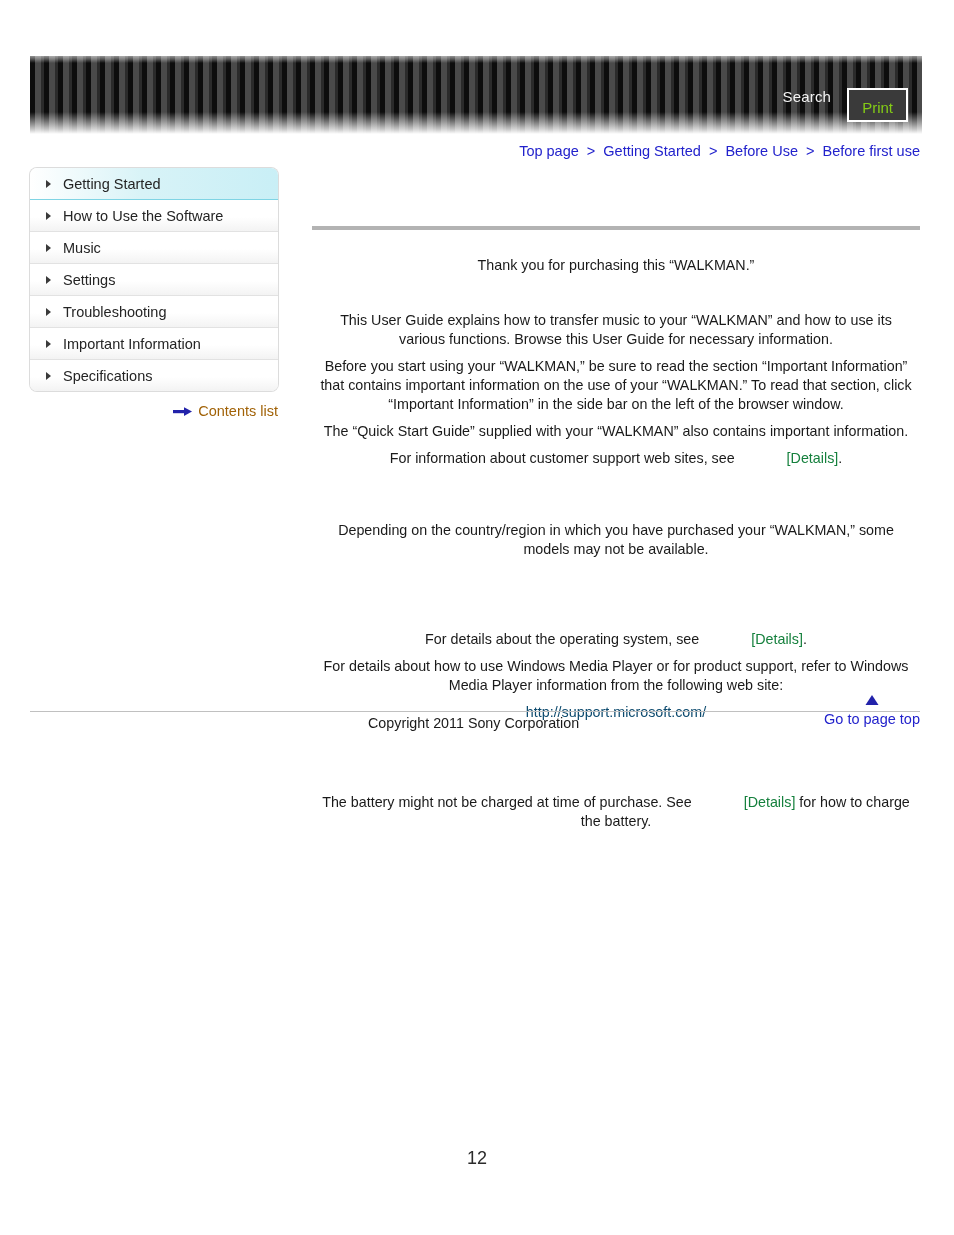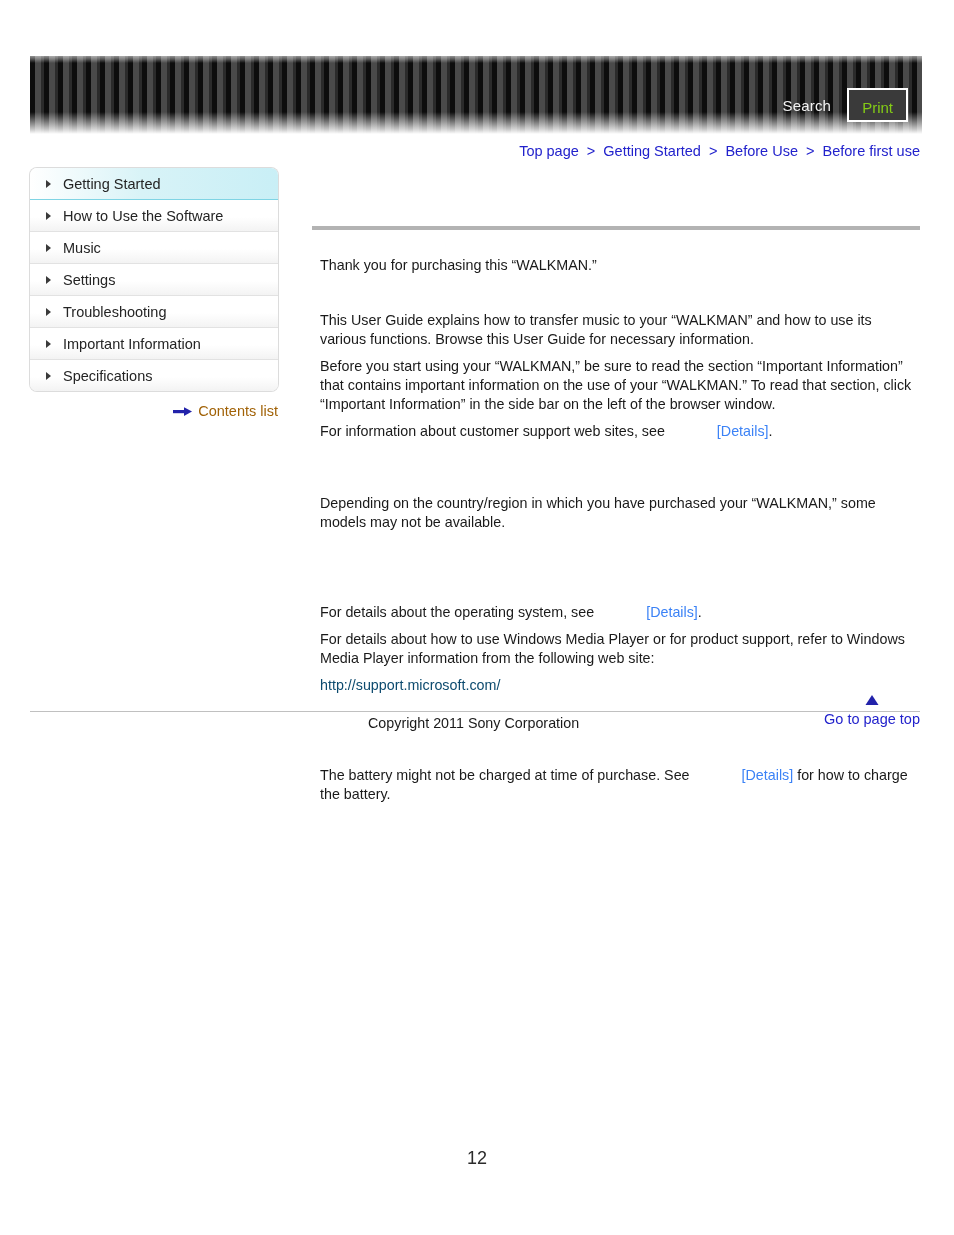--- a/index.html
+++ b/index.html
@@ -44,21 +44,20 @@
       rgba(255,255,255,0.0) 7px,
       rgba(255,255,255,0.0) 56px,
       rgba(255,255,255,0.80) 74px,
       rgba(255,255,255,1) 78px);
   }
   #header-controls {
     position: absolute;
     right: 14px;
     top: 32px;
     display: flex;
-    align-items: center;
     gap: 16px;
   }
   #search-label {
     color: #f2f2f2;
     font-size: 15px;
     letter-spacing: 0.2px;
   }
   #print-button {
     color: #84cc16;
     font-size: 15px;
@@ -148,25 +147,26 @@
   #content-rule {
     height: 4px;
     background: #b3b3b3;
     margin-bottom: 26px;
   }
   .para {
     font-size: 14.3px;
     line-height: 19px;
     color: #1a1a1a;
     margin: 8px;
+    text-align: center;
   }
   .gap-sm { height: 20px; }
   .gap-md { height: 37px; }
   .gap-lg { height: 55px; }
-  .lnk { color: #3b82f6; text-decoration: none; cursor: pointer; padding-left: 48px; }
+  .lnk { color: #15803d; text-decoration: none; cursor: pointer; padding-left: 48px; }
   .url { color: #0c4a6e; text-decoration: none; cursor: pointer; }
 
   
   #page-top-row {
     position: absolute;
     right: 34px;
     top: 694px;
     display: flex;
     align-items: center;
     gap: 5px;
@@ -270,20 +270,21 @@
 
 <main id="main">
   <div id="content-rule"></div>
 
   <p class="para">Thank you for purchasing this “WALKMAN.”</p>
 
   <div class="gap-sm"></div>
 
   <p class="para">This User Guide explains how to transfer music to your “WALKMAN” and how to use its various functions. Browse this User Guide for necessary information.</p>
   <p class="para">Before you start using your “WALKMAN,” be sure to read the section “Important Information” that contains important information on the use of your “WALKMAN.” To read that section, click “Important Information” in the side bar on the left of the browser window.</p>
+  <p class="para">The “Quick Start Guide” supplied with your “WALKMAN” also contains important information.</p>
   <p class="para"><span>For information about customer support web sites, see </span><a class="lnk">[Details]</a><span>.</span></p>
 
   <div class="gap-md"></div>
 
   <p class="para">Depending on the country/region in which you have purchased your “WALKMAN,” some models may not be available.</p>
 
   <div class="gap-lg"></div>
 
   <p class="para"><span>For details about the operating system, see </span><a class="lnk">[Details]</a><span>.</span></p>
   <p class="para">For details about how to use Windows Media Player or for product support, refer to Windows Media Player information from the following web site:</p>

